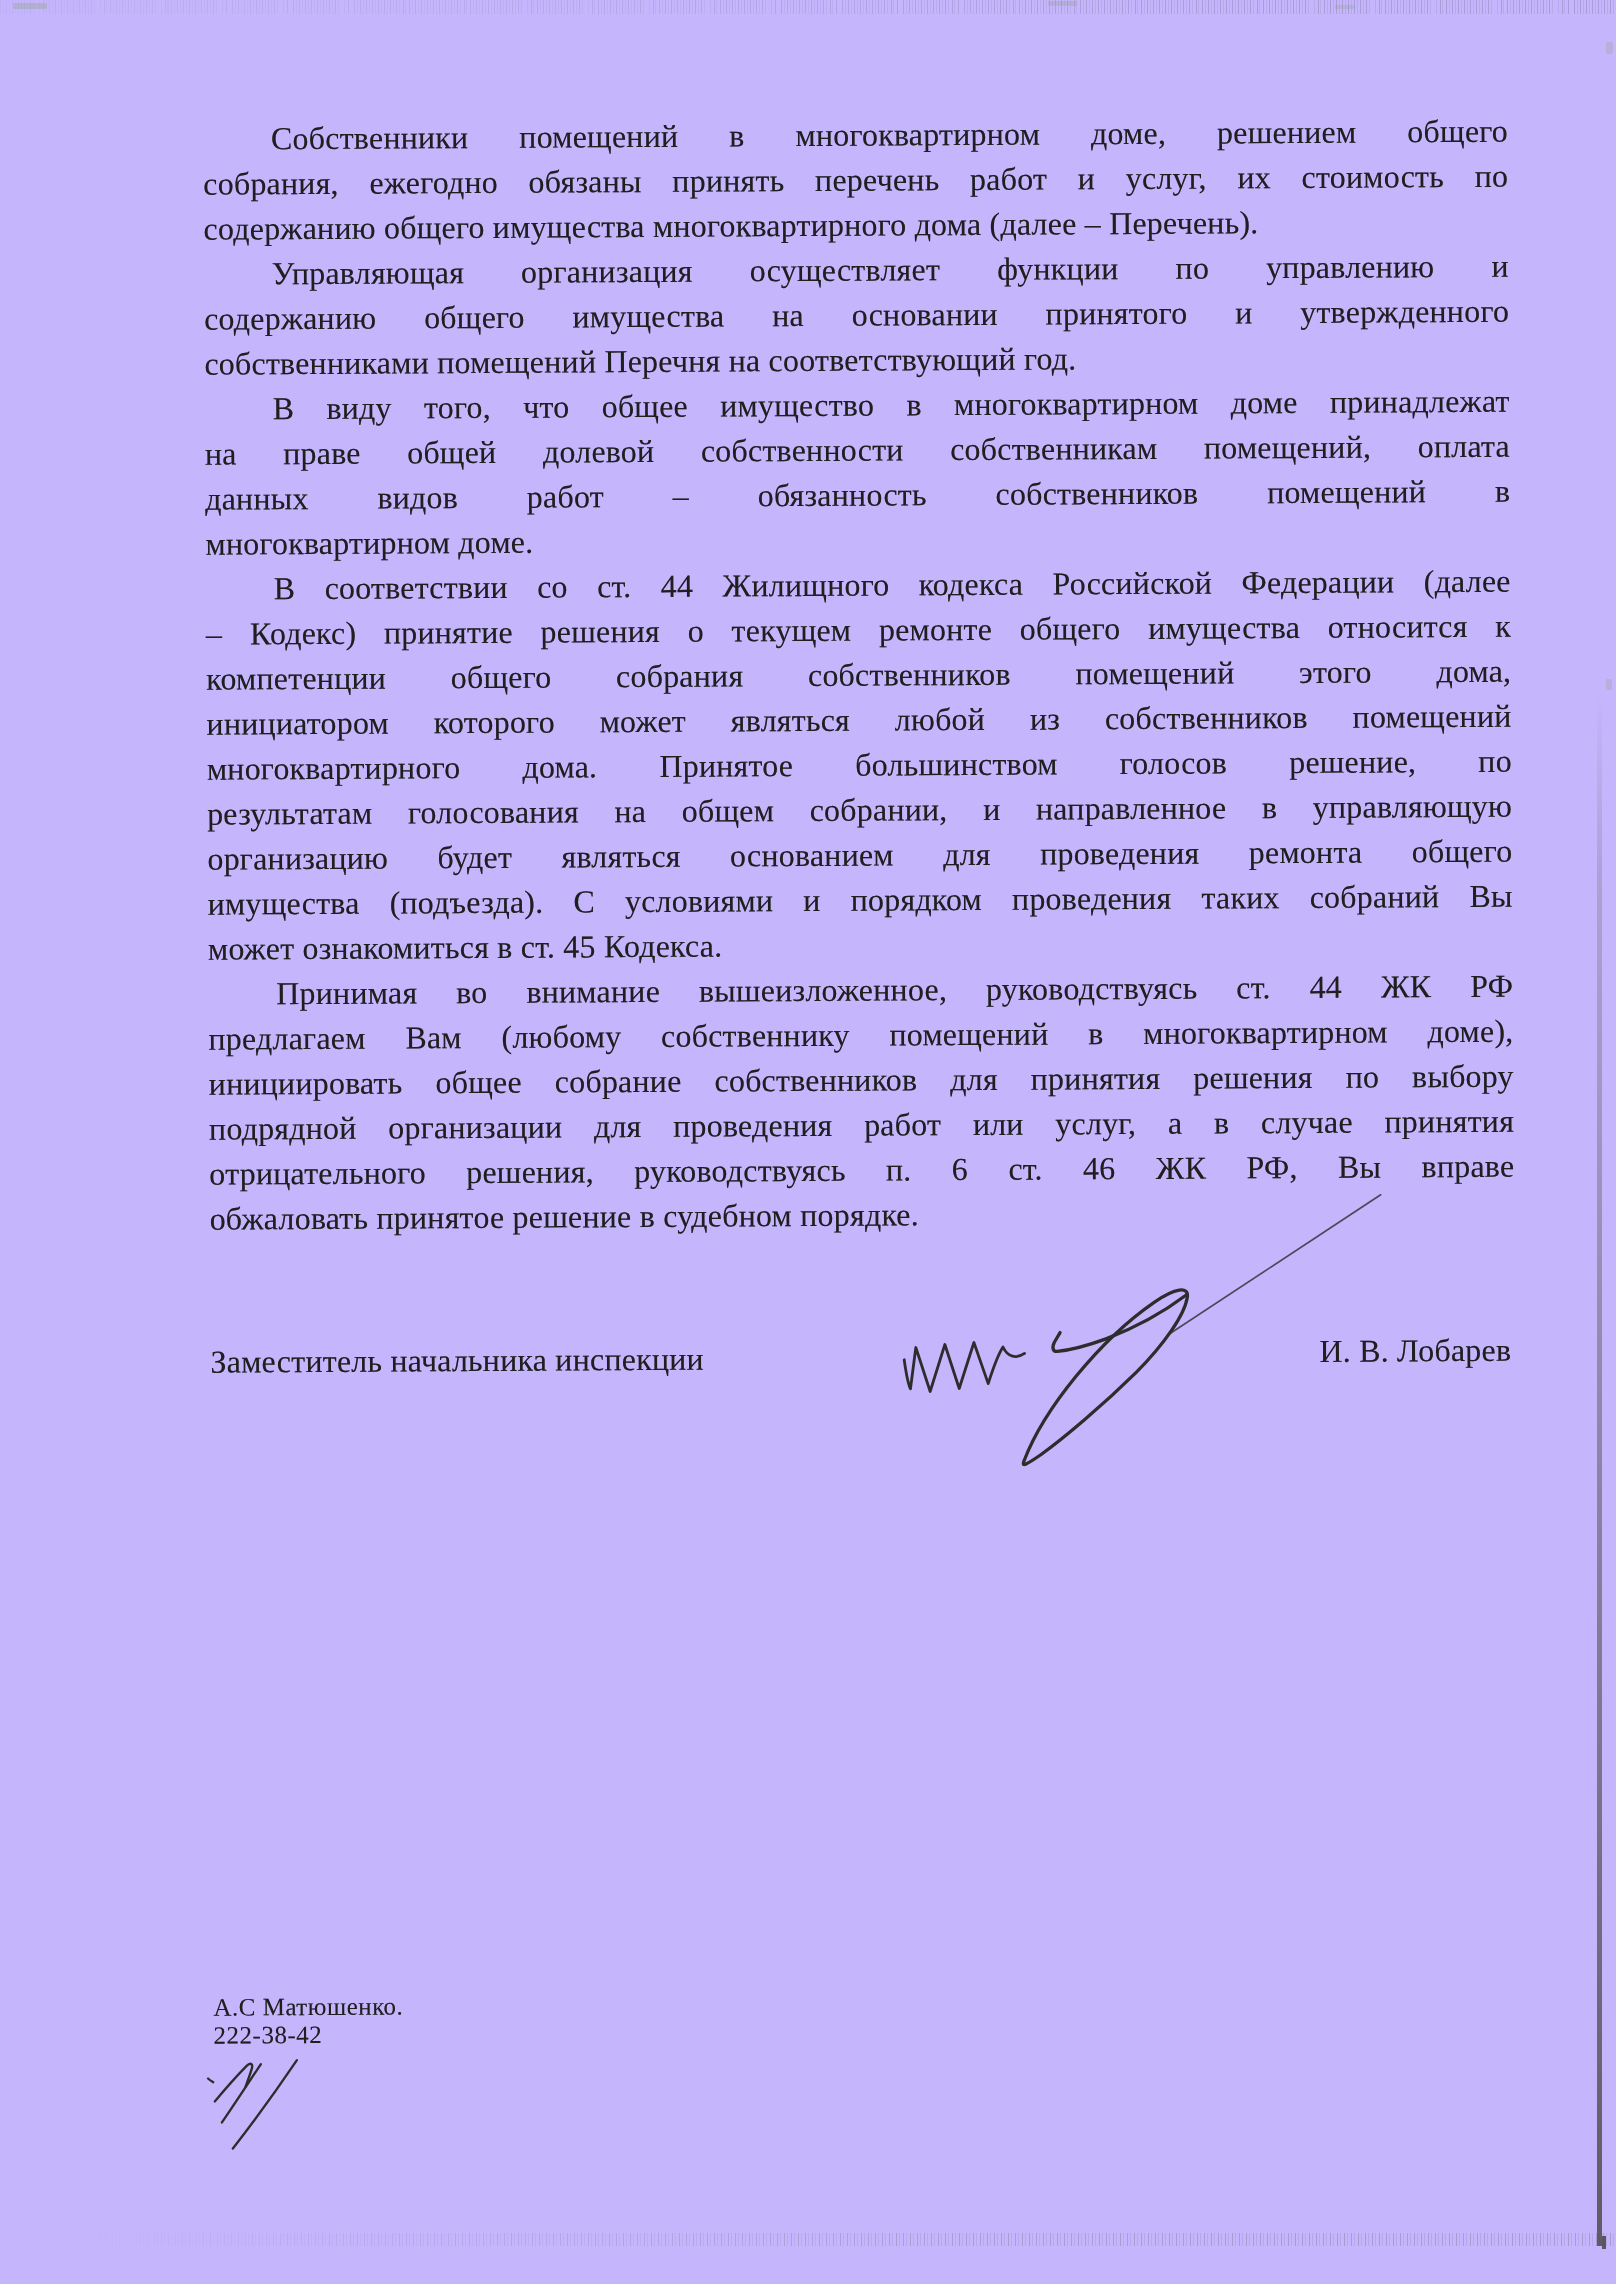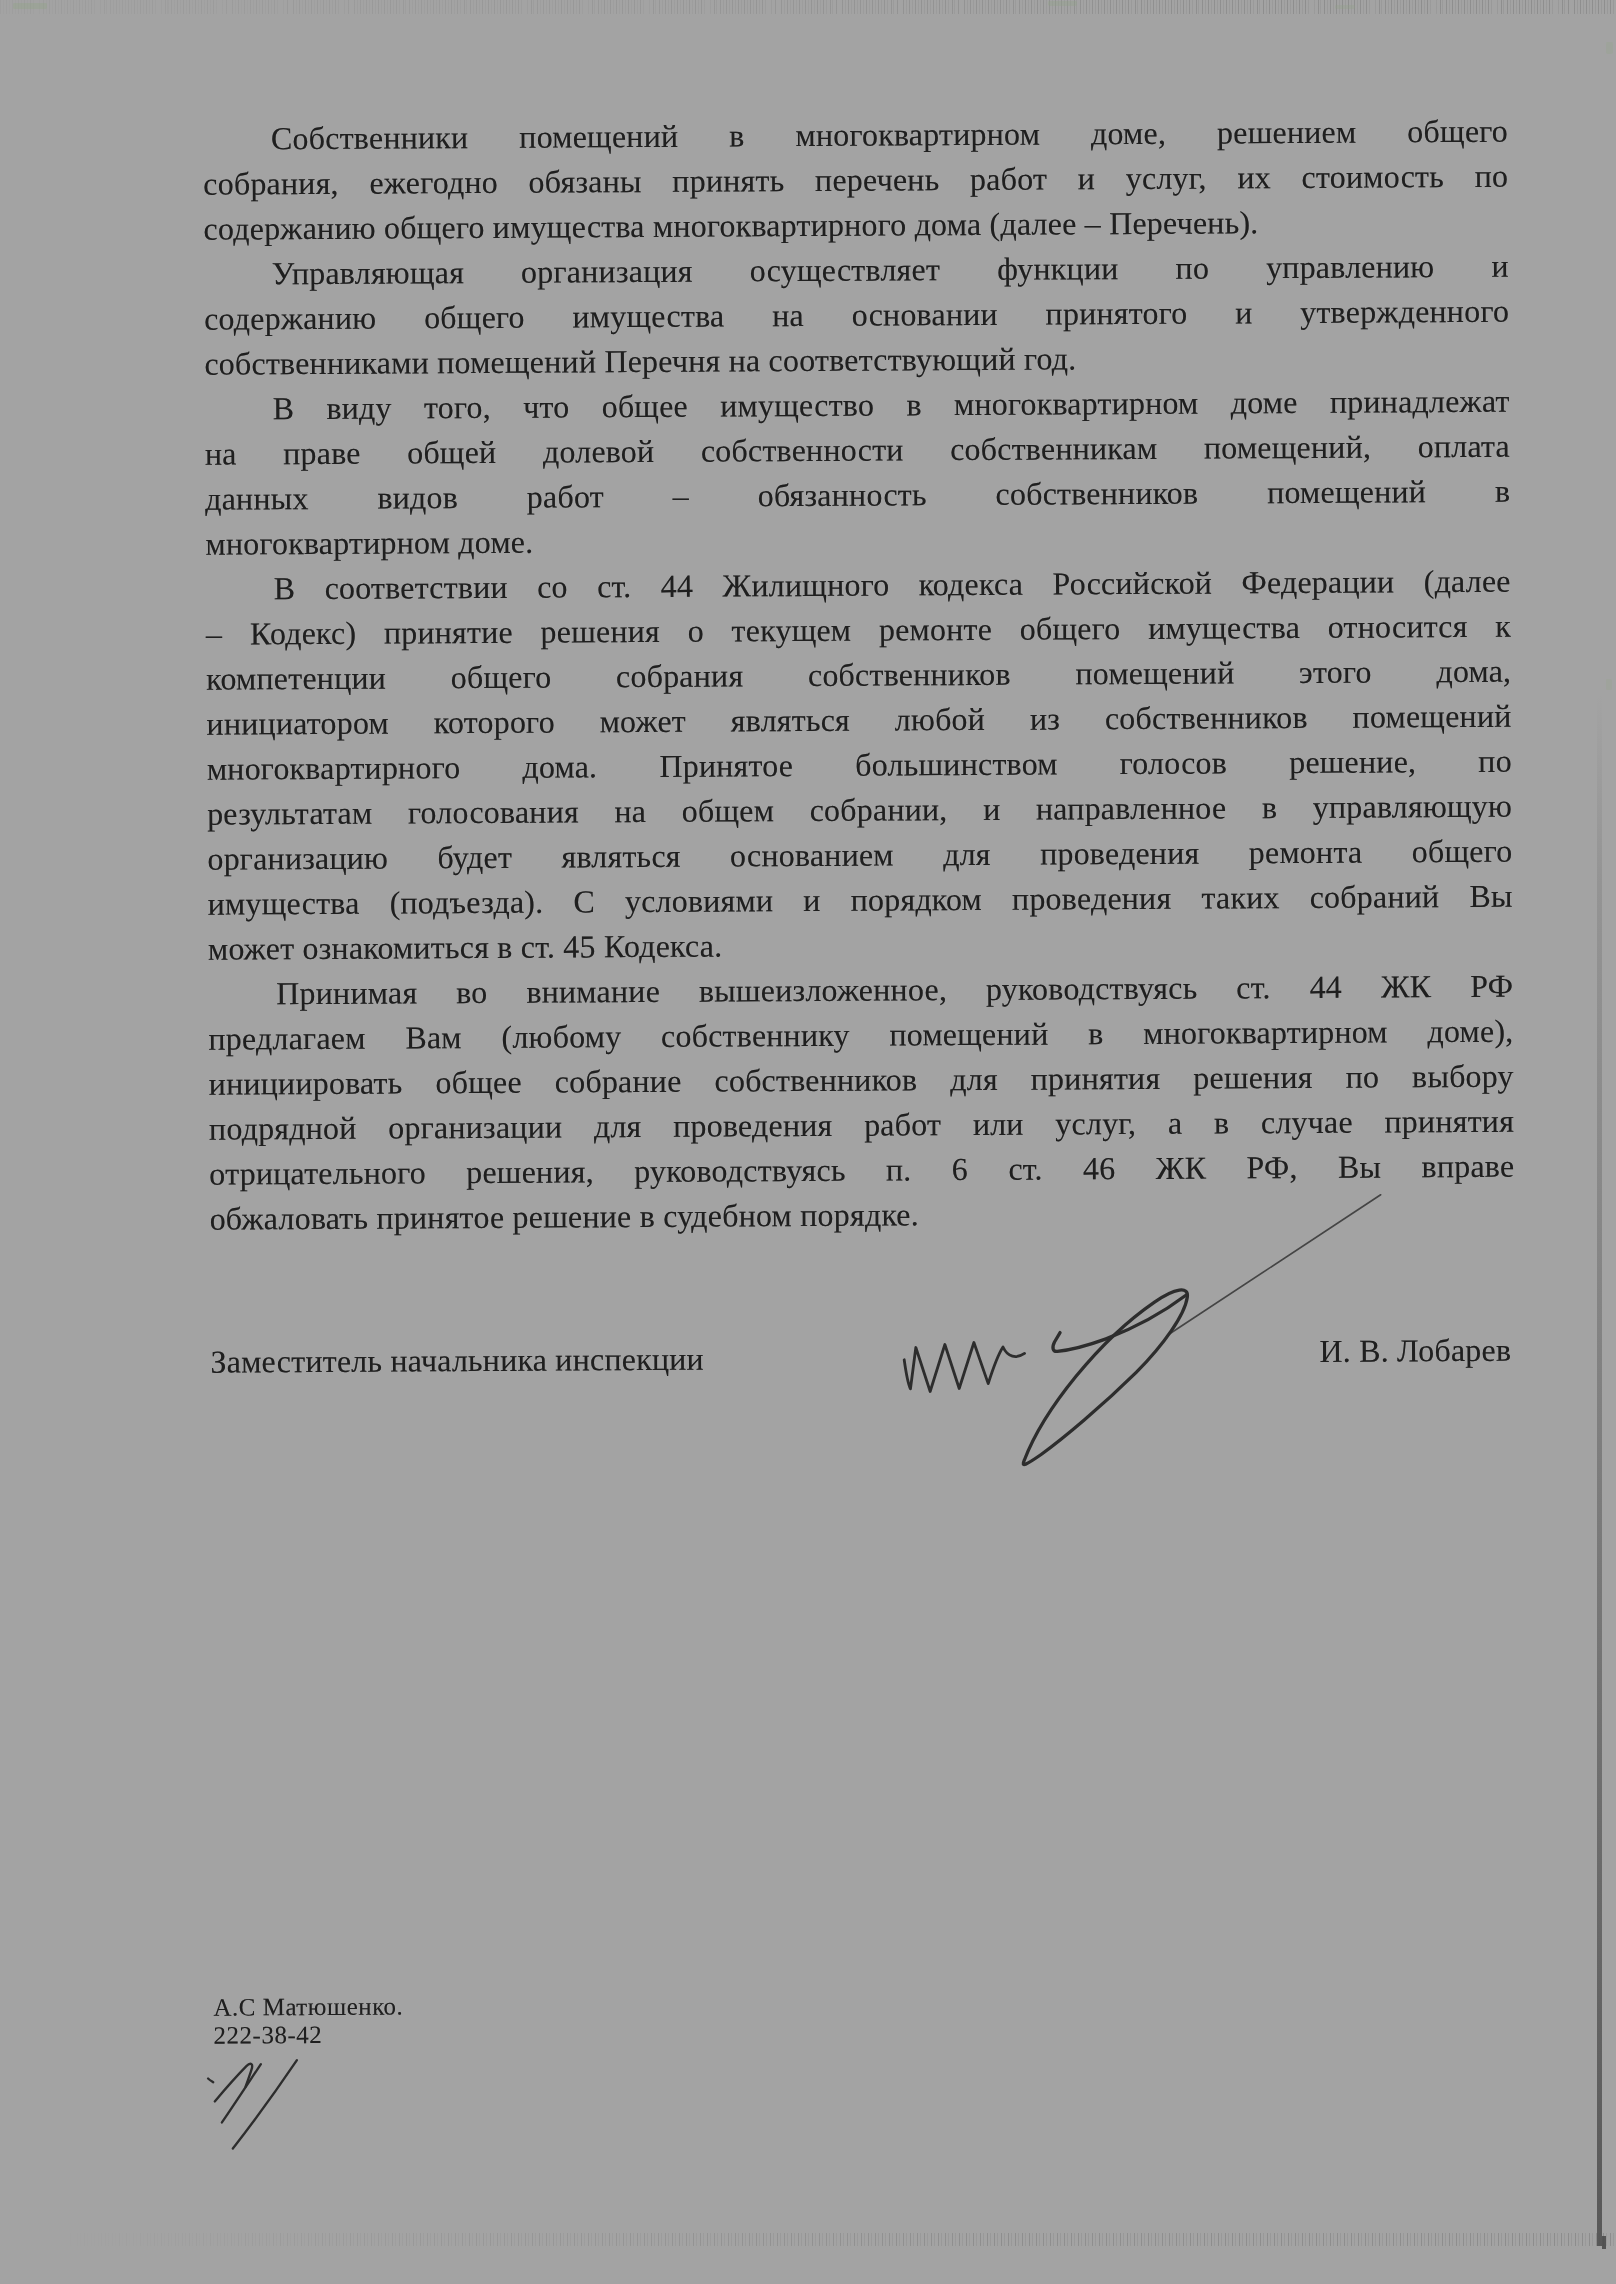--- a/index.html
+++ b/index.html
@@ -5,21 +5,21 @@
 <style>
   html, body {
     margin: 0;
     padding: 0;
     background: #ffffff;
   }
   .page {
     position: relative;
     width: 1617px;
     height: 2284px;
-    background: #a3a3a3;
+    background: #c4b5fd;
     overflow: hidden;
     font-family: "Liberation Serif", "DejaVu Serif", serif;
     color: #1f1f1f;
   }
   
   .noise-top {
     position: absolute;
     left: 0; top: 0;
     width: 1617px; height: 14px;
     background: repeating-linear-gradient(90deg,

